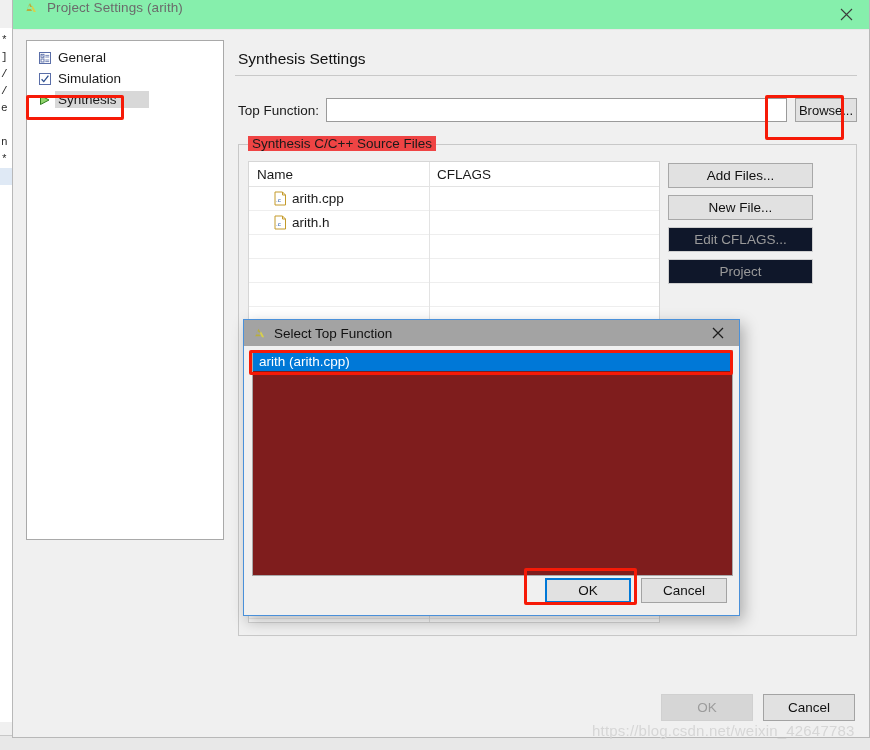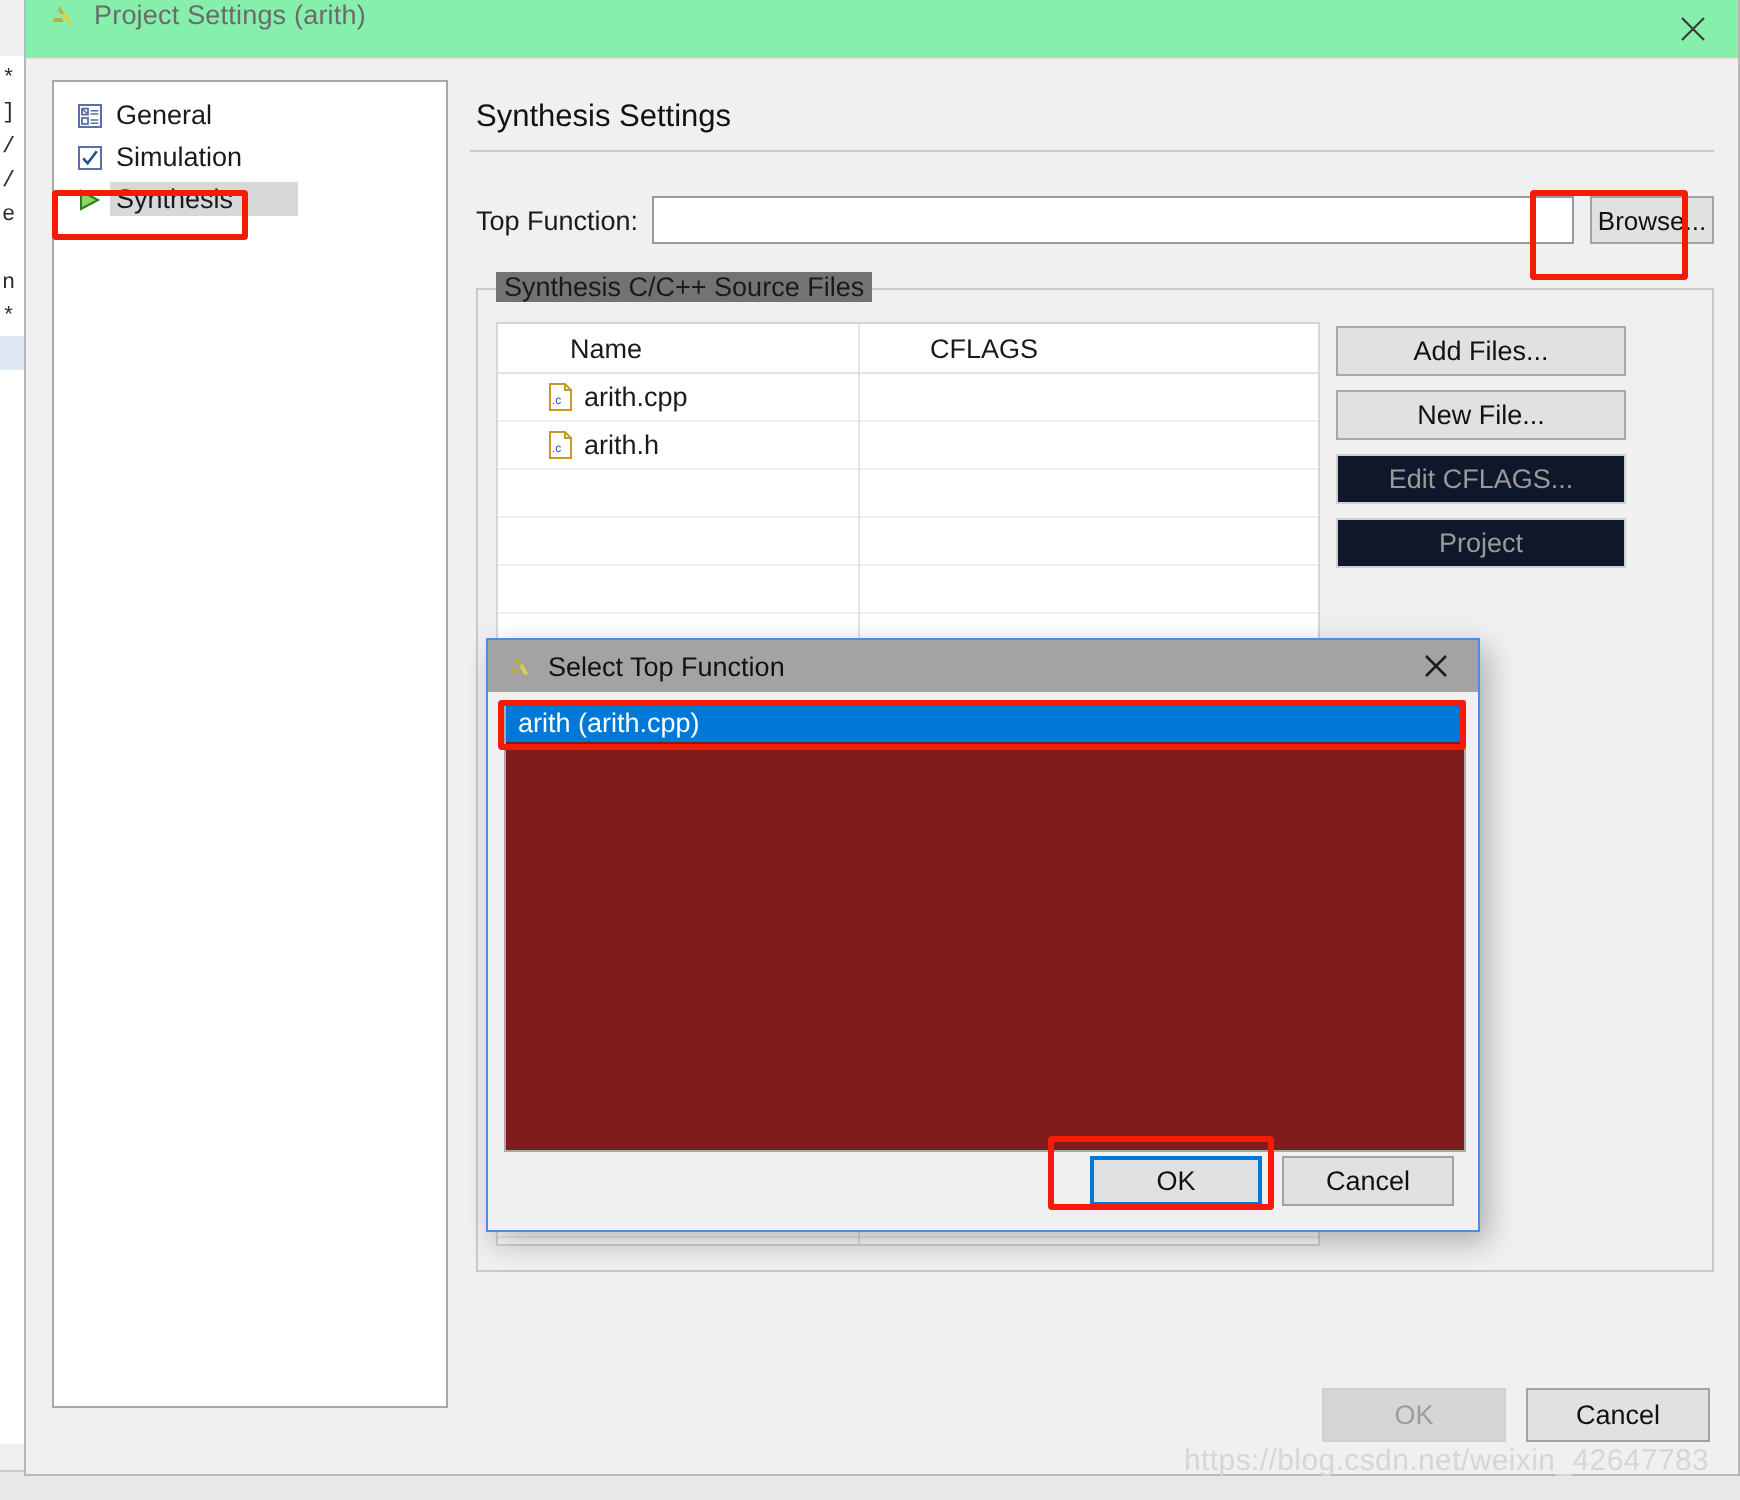--- a/index.html
+++ b/index.html
@@ -112,21 +112,21 @@
     width: 45px; height: 29px;
     display: flex; align-items: center; justify-content: center;
     cursor: default;
   }
   #ps-close svg { display: block; }
 
   
   #settings-tree {
     position: absolute;
     left: 13px; top: 40px;
-    width: 198px; height: 664px;
+    width: 198px; height: 500px;
     background: #ffffff;
     border: 1px solid #a9a9a9;
     box-sizing: border-box;
     padding-top: 6px;
   }
   .tree-item {
     display: flex;
     align-items: center;
     height: 21px;
     padding-left: 10px;
@@ -209,21 +209,21 @@
     position: relative;
     margin-top: 22px;
     margin-left: 3px;
     height: 492px;
     border: 1px solid #c8c8c8;
     box-sizing: border-box;
   }
   #source-files-legend {
     position: absolute;
     left: 9px; top: -9px;
-    background: #737373;
+    background: #ef4444;
     padding: 0 4px;
     font-size: 13.5px;
     color: #1a1a1a;
     white-space: nowrap;
   }
   #files-table {
     position: absolute;
     left: 9px; top: 16px;
     width: 412px;
     height: 462px;
@@ -237,21 +237,21 @@
     height: 24px;
     align-items: center;
     border-bottom: 1px solid #e3e3e3;
   }
   .ft-col-name, .ft-col-flags {
     font-size: 13.5px;
     color: #1a1a1a;
     padding-left: 8px;
     box-sizing: border-box;
   }
-  .ft-col-name { width: 180px; flex: 0 0 180px; margin-left: 28px; }
+  .ft-col-name { width: 180px; flex: 0 0 180px; }
   .ft-col-flags { flex: 1 1 auto; }
   .ft-vsep {
     position: absolute;
     left: 180px; top: 0;
     width: 1px; bottom: 0;
     background: #e3e3e3;
   }
   .ft-row {
     display: flex;
     height: 23px;

